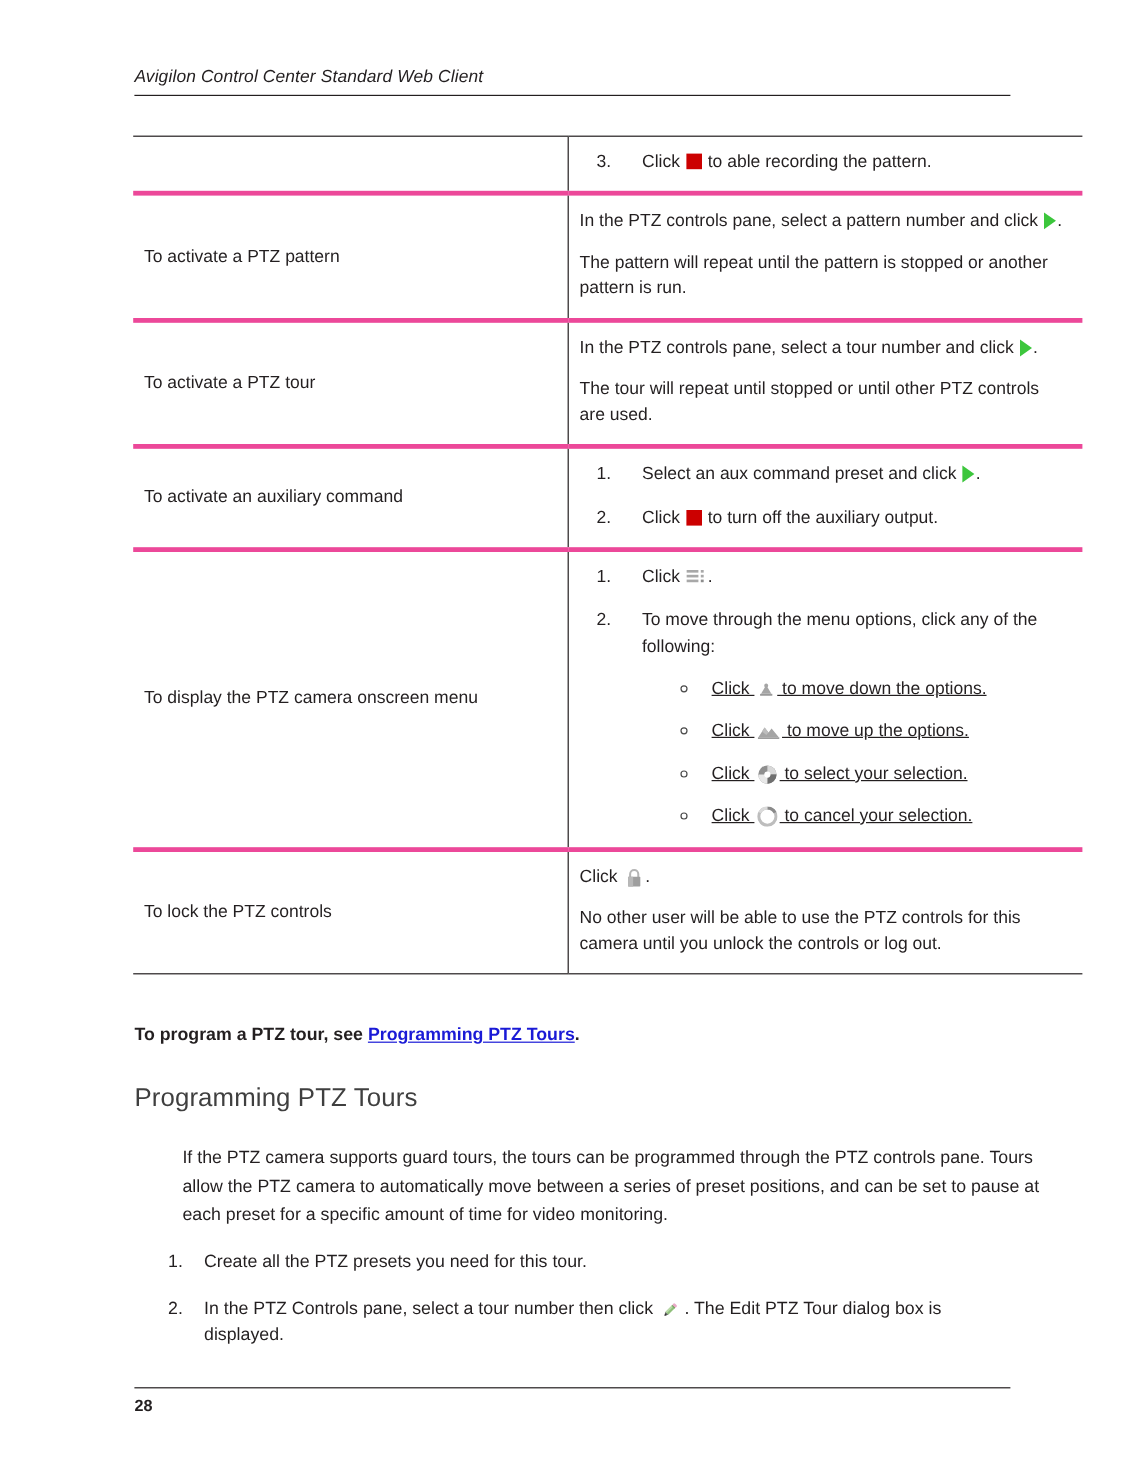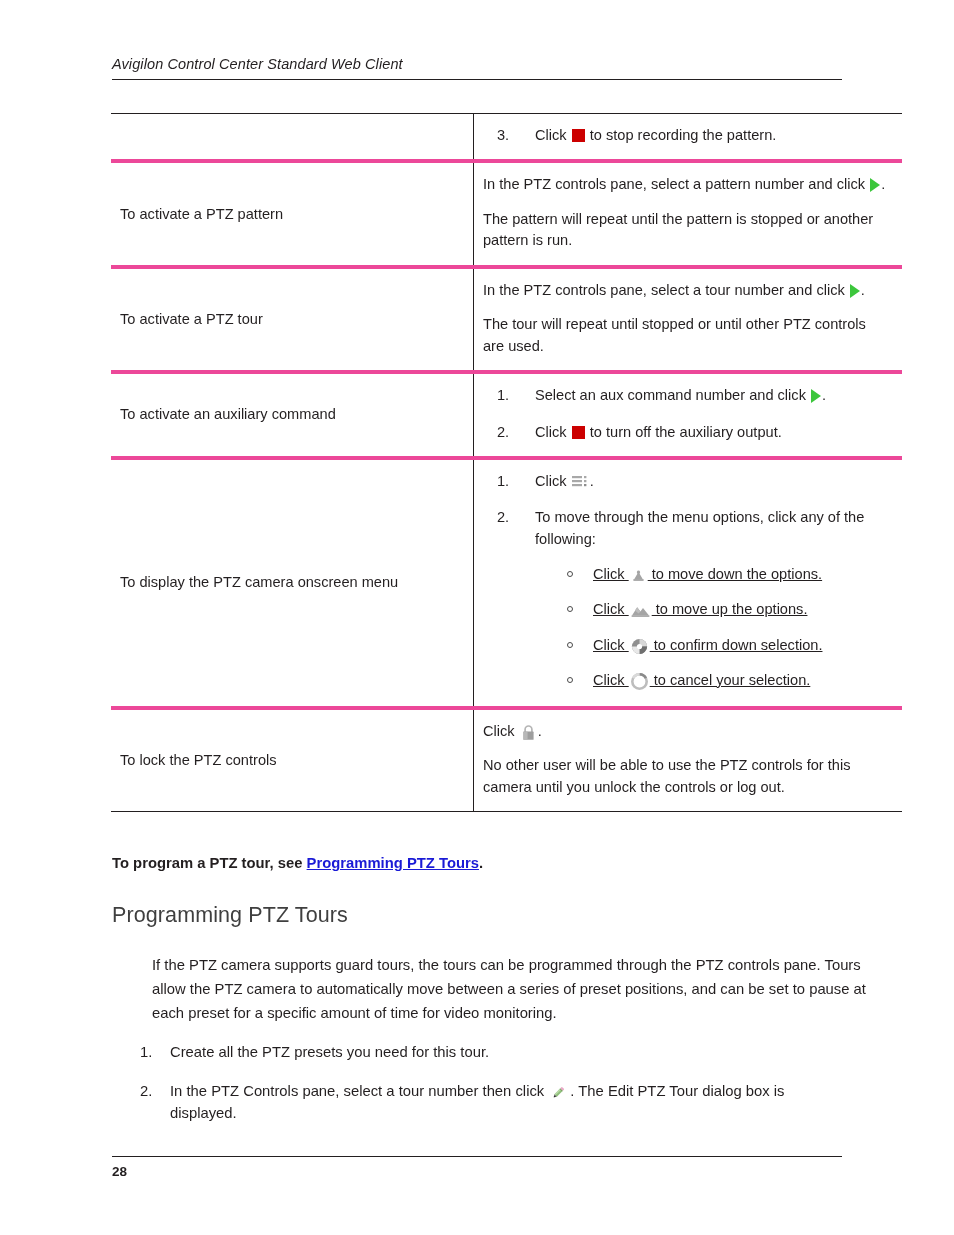--- a/index.html
+++ b/index.html
@@ -248,21 +248,21 @@
   </div>
 
   <table class="tbl">
     <tbody>
 
       <tr class="first-row">
         <td class="c-left"></td>
         <td class="c-right">
           <ol class="steps">
             <li>
-              <span class="num">3.</span><span>Click </span><span class="ico ico-stop"></span><span> to stop recording the pattern.</span>
+              <span class="num">3.</span><span>Click </span><span class="ico ico-stop"></span><span> to able recording the pattern.</span>
             </li>
           </ol>
         </td>
       </tr>
 
       <tr>
         <td class="c-left">To activate a PTZ pattern</td>
         <td class="c-right">
           <p class="para"><span>In the PTZ controls pane, select a pattern number and click </span><span class="ico ico-play"></span><span>.</span></p>
           <p class="para">The pattern will repeat until the pattern is stopped or another pattern is run.</p>
@@ -275,21 +275,21 @@
           <p class="para"><span>In the PTZ controls pane, select a tour number and click </span><span class="ico ico-play"></span><span>.</span></p>
           <p class="para">The tour will repeat until stopped or until other PTZ controls are used.</p>
         </td>
       </tr>
 
       <tr>
         <td class="c-left">To activate an auxiliary command</td>
         <td class="c-right">
           <ol class="steps">
             <li>
-              <span class="num">1.</span><span>Select an aux command number and click </span><span class="ico ico-play"></span><span>.</span>
+              <span class="num">1.</span><span>Select an aux command preset and click </span><span class="ico ico-play"></span><span>.</span>
             </li>
             <li>
               <span class="num">2.</span><span>Click </span><span class="ico ico-stop"></span><span> to turn off the auxiliary output.</span>
             </li>
           </ol>
         </td>
       </tr>
 
       <tr>
         <td class="c-left">To display the PTZ camera onscreen menu</td>
@@ -321,21 +321,21 @@
                         <rect x="0.6" y="12.4" width="17.8" height="1.4" fill="#9a9a9a"></rect>
                       </svg></span><span> to move up the options.</span>
                 </li>
                 <li>
                   <span class="bullet"></span><span>Click </span><span class="ico ico-confirm"><svg viewBox="0 0 17 17" width="17" height="17">
                         <circle cx="8.5" cy="8.5" r="7.6" fill="#8f8f8f"></circle>
                         <path d="M8.5 0.9 A7.6 7.6 0 0 1 16.1 8.5 L8.5 8.5 Z" fill="#d8d8d8"></path>
                         <path d="M8.5 8.5 L16.1 8.5 A7.6 7.6 0 0 1 8.5 16.1 Z" fill="#6f6f6f"></path>
                         <path d="M8.5 8.5 L8.5 16.1 A7.6 7.6 0 0 1 0.9 8.5 Z" fill="#e8e8e8"></path>
                         <circle cx="8.5" cy="8.5" r="2.6" fill="#ffffff"></circle>
-                      </svg></span><span> to confirm down selection.</span>
+                      </svg></span><span> to select your selection.</span>
                 </li>
                 <li>
                   <span class="bullet"></span><span>Click </span><span class="ico ico-cancel"><svg viewBox="0 0 17 17" width="17" height="17">
                         <circle cx="8.5" cy="8.5" r="7.2" fill="none" stroke="#bdbdbd" stroke-width="2.6"></circle>
                         <path d="M8.5 1.3 A7.2 7.2 0 0 1 14.9 5.2" fill="none" stroke="#8a8a8a" stroke-width="2.6"></path>
                         <path d="M2.1 5.2 A7.2 7.2 0 0 1 8.5 1.3" fill="none" stroke="#dadada" stroke-width="2.6"></path>
                       </svg></span><span> to cancel your selection.</span>
                 </li>
               </ul>
             </li>

